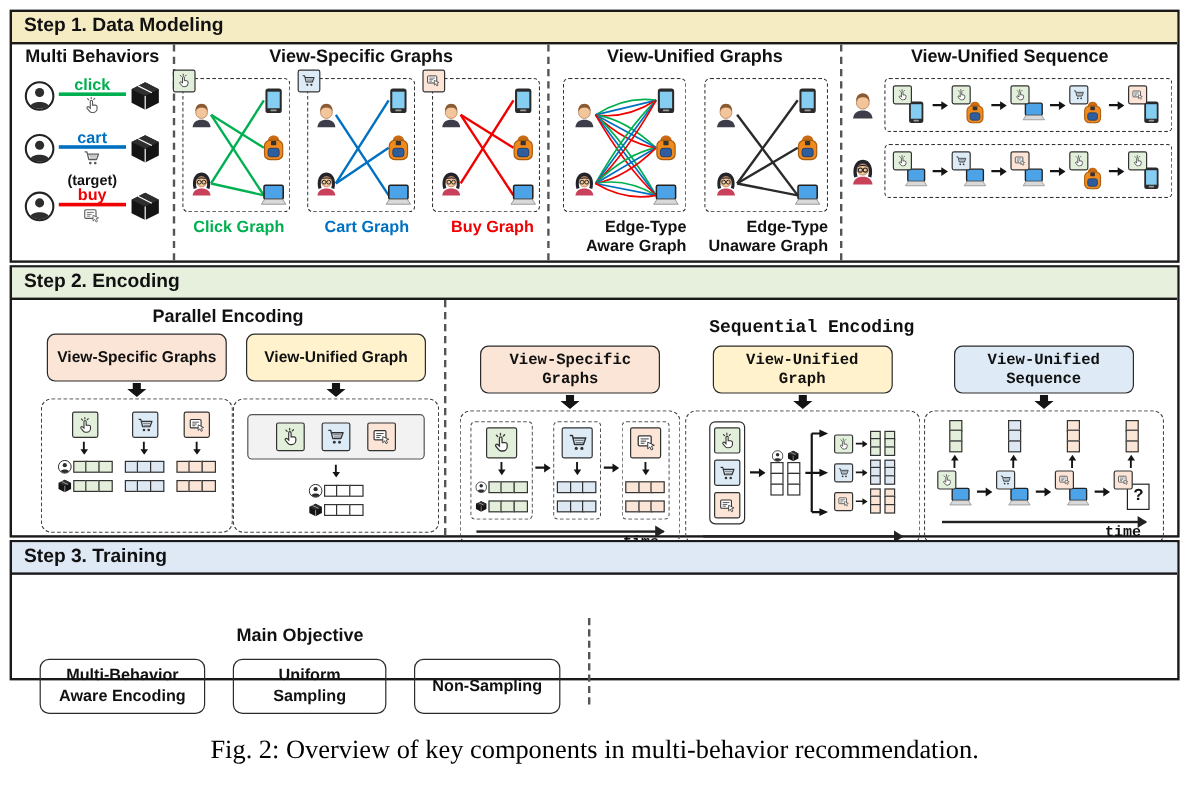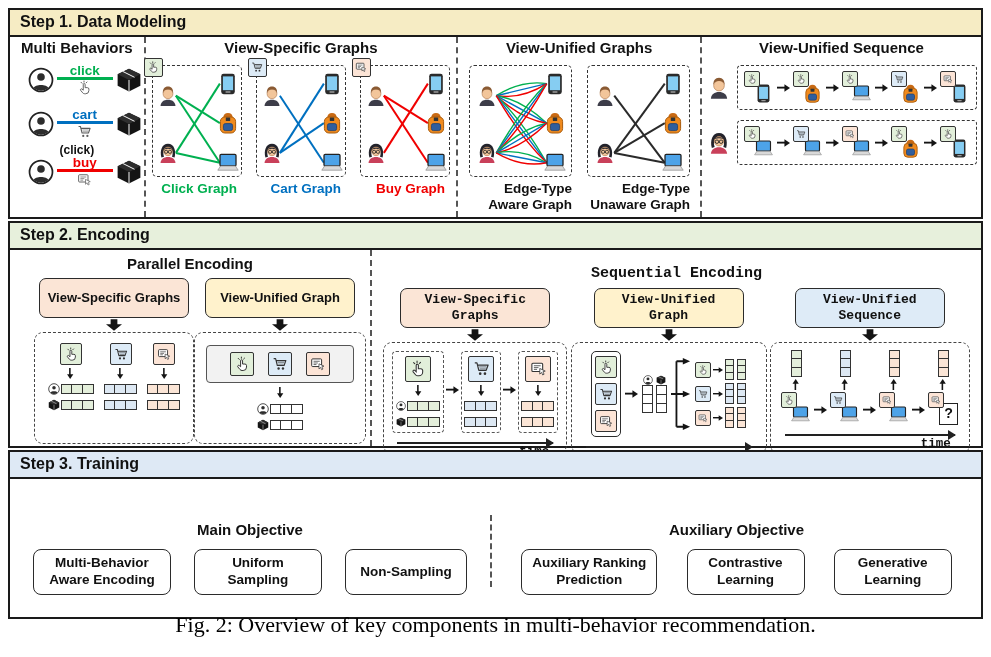--- a/index.html
+++ b/index.html
@@ -4,37 +4,37 @@
 <style>
   * { margin:0; padding:0; box-sizing:border-box; }
   html,body { width:991px; height:657px; background:#ffffff; font-family:"Liberation Sans",sans-serif; color:#111; }
   .fig { position:relative; width:991px; height:657px; }
 
   
   .step { position:absolute; left:8px; width:975px; border:2px solid #1a1a1a; background:#fff; }
   .step-head { font-weight:bold; font-size:16px; padding:3px 10px 4px; border-bottom:2px solid #1a1a1a; }
   .s1 { top:8px;  height:211px; }
   .s2 { top:221px; height:227px; }
-  .s3 { top:450px; height:169px; }
+  .s3 { top:450px; height:117px; }
   .h1 { background:#f6ecc4; }
   .h2 { background:#e7f0dc; }
   .h3 { background:#dee9f5; }
 
   .sec-title { font-weight:bold; font-size:15px; text-align:center; line-height:1.2; }
   .dashR { border-right:2px dashed #555; }
 
   
   .s1-body { display:flex; height:180px; }
   .col-mb  { width:138px; padding:2px 2px; }
   .col-vsg { width:318px; padding:2px 4px; }
   .col-vug { width:248px; padding:2px 4px; }
   .col-vus { flex:1; padding:2px 4px; }
 
   
-  .mb-row { display:flex; align-items:center; justify-content:flex-end; gap:3px; margin-top:7px; }
+  .mb-row { display:flex; align-items:center; justify-content:center; gap:3px; margin-top:7px; }
   .mb-conn { display:flex; flex-direction:column; align-items:center; width:56px; }
   .mb-label { font-weight:bold; font-size:13.5px; line-height:13px; }
   .mb-line { width:100%; height:3px; }
   .mb-sub { width:15px; height:15px; opacity:.8; }
   .mb-target { text-align:center; font-weight:bold; font-size:12px; margin-top:6px; line-height:11px; }
   .ic26 { width:26px; height:26px; display:inline-block; }
   .ic26 svg, .mb-sub svg, .ic11 svg, .ic10 svg { width:100%; height:100%; display:block; }
 
   .c-click{color:#00b050} .c-cart{color:#0070c0} .c-buy{color:#f00000}
   .bgc-click{background:#00b050} .bgc-cart{background:#0070c0} .bgc-buy{background:#f00000}
@@ -213,21 +213,21 @@
           <span class="ic26">
               <svg viewBox="0 0 24 24">
                 <path d="M12 1.5 22.5 6.8v10.4L12 22.5 1.5 17.2V6.8z" fill="#141414"></path>
                 <path d="M12 1.5 22.5 6.8 12 12 1.5 6.8z" fill="#2e2e2e"></path>
                 <path d="M12 12v10.5" stroke="#fff" stroke-width="0.9"></path>
                 <path d="m6.5 4.2 10.6 5.3" stroke="#fff" stroke-width="0.9"></path>
               </svg>
             </span>
         </div>
 
-        <div class="mb-target">(click)</div>
+        <div class="mb-target">(target)</div>
         <div class="mb-row" style="margin-top:0">
           <span class="ic26">
               <svg viewBox="0 0 24 24">
                 <circle cx="12" cy="12" r="10.6" fill="#fff" stroke="#222" stroke-width="1.6"></circle>
                 <circle cx="12" cy="9.3" r="3.5" fill="#2d2d2d"></circle>
                 <path d="M5.2 19.4c1.2-3.8 12.4-3.8 13.6 0a10.6 10.6 0 0 1-13.6 0z" fill="#2d2d2d"></path>
               </svg>
             </span>
           <span class="mb-conn">
             <span class="mb-label c-buy">buy</span>
@@ -1467,25 +1467,17 @@
     <div class="step-head h3">Step 3. Training</div>
     <div class="s3-body">
       <div class="obj obj-main dashR">
         <div class="sec-title">Main Objective</div>
         <div class="obj-boxes">
           <div class="tbox w132">Multi-Behavior Aware Encoding</div>
           <div class="tbox w126">Uniform Sampling</div>
           <div class="tbox w120">Non-Sampling</div>
         </div>
       </div>
-      <div class="obj obj-aux">
-        <div class="sec-title">Auxiliary Objective</div>
-        <div class="obj-boxes">
-          <div class="tbox w130">Auxiliary Ranking Prediction</div>
-          <div class="tbox w108">Contrastive Learning</div>
-          <div class="tbox w110">Generative Learning</div>
-        </div>
-      </div>
     </div>
   </section>
 
   <div class="caption">Fig. 2: Overview of key components in multi-behavior recommendation.</div>
 </div>
 
 </body></html>

